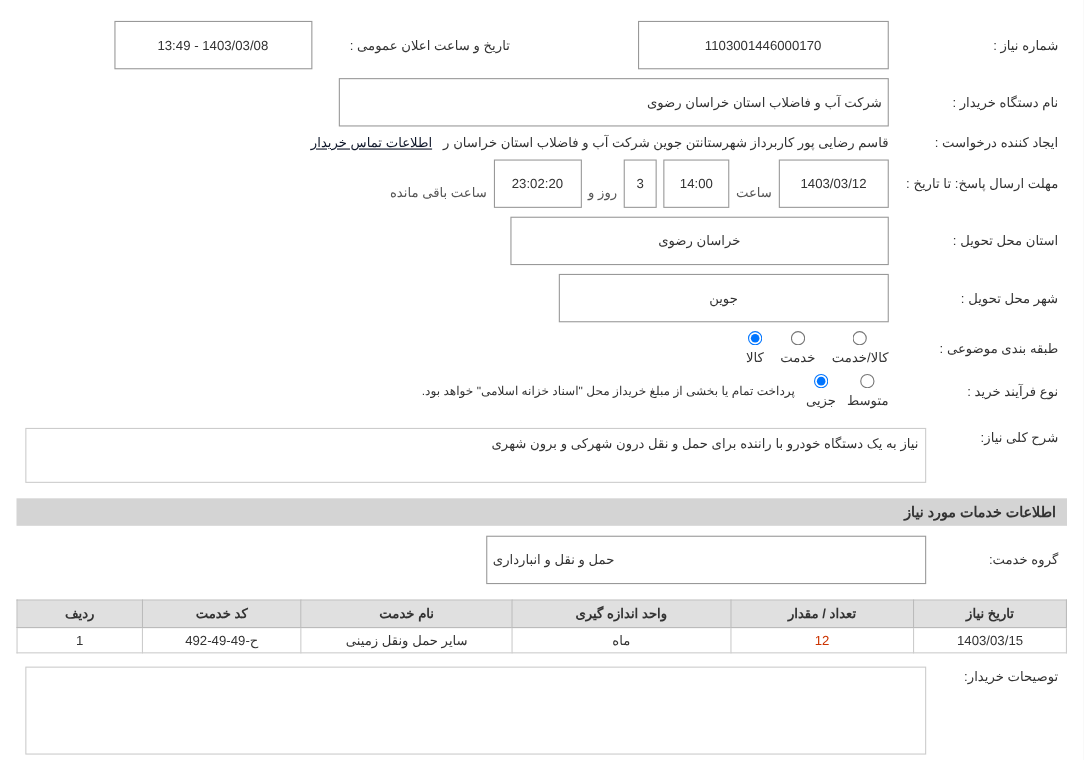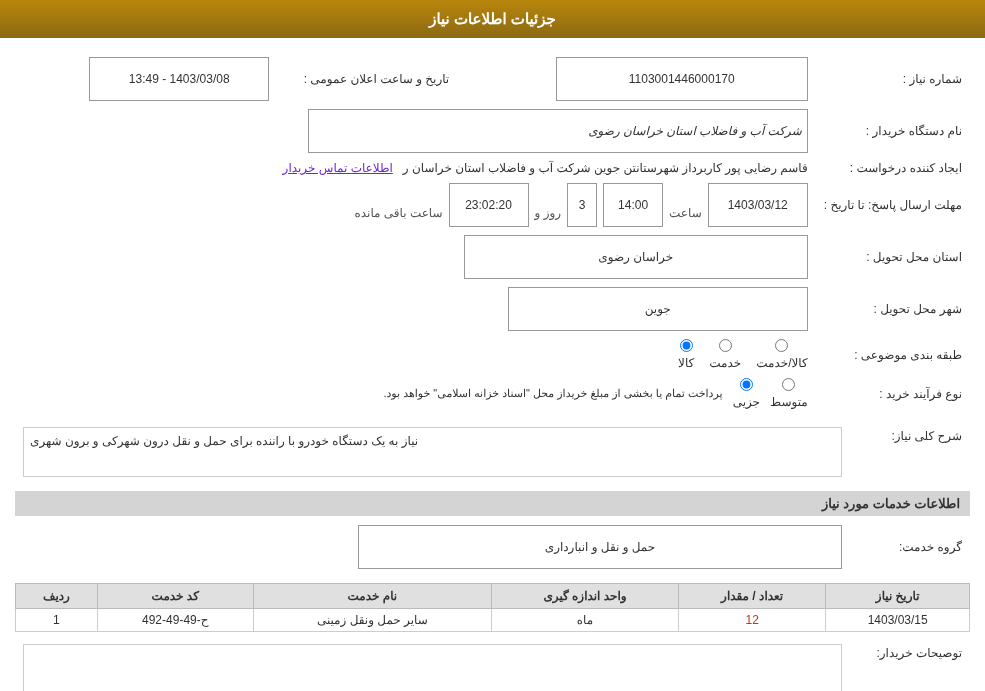--- a/index.html
+++ b/index.html
@@ -41,21 +41,21 @@
       color: #333;
       white-space: nowrap;
       font-weight: normal;
       width: 140px;
       padding-right: 10px;
     }
     .value-cell {
       text-align: right;
     }
     .link-blue {
-      color: #6d28d9;
+      color: #0f172a;
       text-decoration: underline;
       cursor: pointer;
       margin-left: 20px;
     }
     .section-title {
       background: #d4d4d4;
       padding: 5px 10px;
       font-weight: bold;
       text-align: right;
       margin: 8px 0 5px 0;
@@ -80,34 +80,34 @@
       display: flex;
       align-items: center;
       gap: 10px;
       direction: rtl;
       flex-wrap: wrap;
     }
     .description-box {
       border: 1px solid #ccc;
       background: #fff;
       padding: 6px;
-      text-align: left;
+      text-align: right;
       width: 100%;
       min-height: 50px;
       direction: rtl;
     }
     .grid-table {
       width: 100%;
       border-collapse: collapse;
       margin: 8px 0;
     }
     .grid-table th {
       background: #e0e0e0;
       border: 1px solid #bbb;
-      padding: 5px 8px;
+      padding: 5px 24px;
       text-align: center;
       font-weight: bold;
     }
     .grid-table td {
       border: 1px solid #ccc;
       padding: 4px 8px;
       text-align: center;
     }
     .grid-table tr:nth-child(even) td {
       background: #f9f9f9;
@@ -158,48 +158,45 @@
       background: #fff;
       text-align: center;
       display: inline-block;
     }
   </style>
 </head>
 <body>
 
 <div class="page-wrapper">
 
-  <div class="header">
-    <span>جزئیات اطلاعات نیاز</span>
-  </div>
 
   <div class="content">
 
     <table class="info-table">
       <tbody>
 
         <tr>
           <td class="label-cell">شماره نیاز :</td>
           <td class="value-cell">
-            <div class="bordered-input" style="width:252px; text-align:center;">
+            <div class="bordered-input" style="width:228px; text-align:center;">
               <span>1103001446000170</span>
             </div>
           </td>
           <td style="width:180px;" class="label-cell">تاریخ و ساعت اعلان عمومی :</td>
           <td>
             <div class="bordered-input" style="width:180px;">
               <span>1403/03/08 - 13:49</span>
             </div>
           </td>
         </tr>
 
         <tr>
           <td class="label-cell">نام دستگاه خریدار :</td>
           <td class="value-cell" colspan="3">
-            <div class="bordered-input" style="width:500px; text-align:right;font-style:italic;">
+            <div class="bordered-input" style="width:500px; text-align:right;">
               <span>شرکت آب و فاضلاب استان خراسان رضوی</span>
             </div>
           </td>
         </tr>
 
         <tr>
           <td class="label-cell">ایجاد کننده درخواست :</td>
           <td class="value-cell" colspan="3">
             <span>قاسم رضایی پور کاربرداز شهرستانتن جوین شرکت آب و فاضلاب استان خراسان ر</span>
             &nbsp;
@@ -300,21 +297,21 @@
       </tbody>
     </table>
 
     <div class="section-title">اطلاعات خدمات مورد نیاز</div>
 
     <table class="info-table">
       <tbody>
         <tr>
           <td class="label-cell" style="width:120px;">گروه خدمت:</td>
           <td>
-            <div class="bordered-input" style="width:484px; text-align:center;">
+            <div class="bordered-input" style="width:400px; text-align:left;">
               <span>حمل و نقل و انبارداری</span>
             </div>
           </td>
         </tr>
       </tbody>
     </table>
 
     <table class="grid-table">
       <thead>
         <tr>

